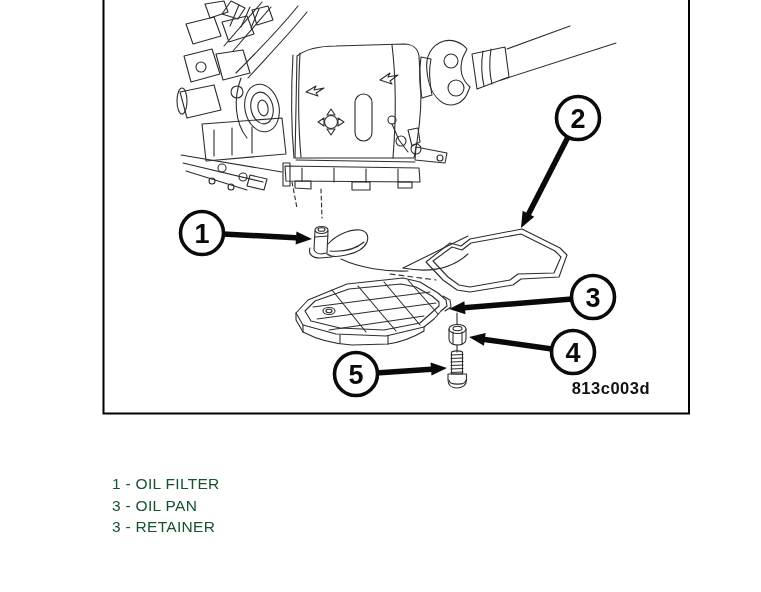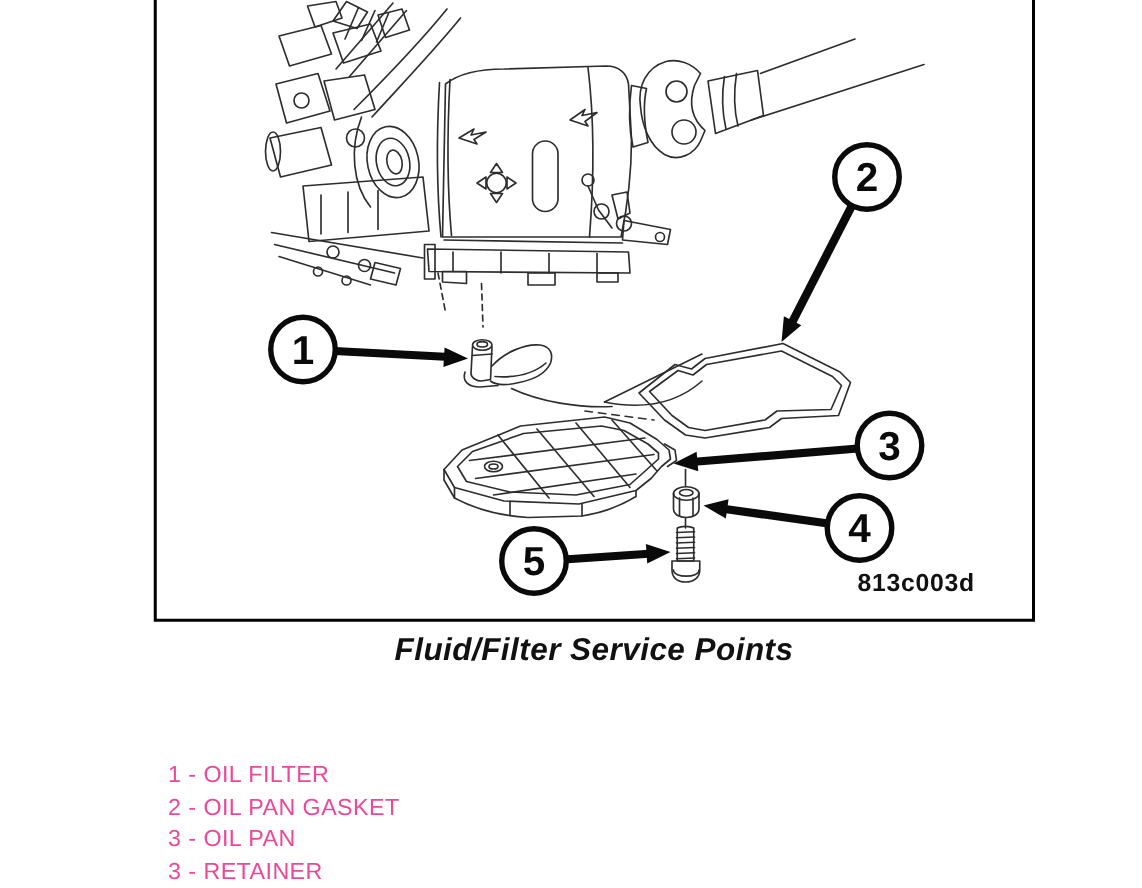--- a/index.html
+++ b/index.html
@@ -15,23 +15,22 @@
     position:absolute;
     left:103px;top:422px;width:586px;
     text-align:center;
     font-family:"Liberation Sans",sans-serif;
     font-size:21px;font-weight:bold;font-style:italic;
     color:#111111;letter-spacing:.3px;
   }
   .legend{
     position:absolute;left:112px;top:473px;
     font-family:"Liberation Sans",sans-serif;
-    font-size:15.5px;color:#ec4899;
+    font-size:15.5px;color:#14532d;
     letter-spacing:.3px;
-    margin-top:33px;
   }
   .legend .legend-item{height:21.7px;line-height:21.7px;white-space:pre;}
   
   .sketch path,.sketch circle,.sketch ellipse,.sketch rect{
     fill:none;stroke:#2d2d2d;stroke-width:1.1;stroke-linecap:round;stroke-linejoin:round;
   }
   .callout-circle{fill:#ffffff;stroke:#0a0a0a;stroke-width:3.6;}
   .callout-num{font-family:"Liberation Sans",sans-serif;font-size:27px;font-weight:bold;fill:#0a0a0a;text-anchor:middle;}
   .arrow-shaft{stroke:#0a0a0a;stroke-width:5.5;fill:none;stroke-linecap:butt;}
   .arrow-head{fill:#0a0a0a;stroke:none;}
@@ -233,22 +232,20 @@
     <g>
       <path class="arrow-shaft" d="M376,373 L435,369"></path>
       <polygon class="arrow-head" points="447,368 431.5,375.6 430.6,362.6"></polygon>
       <circle class="callout-circle" cx="356" cy="374" r="21.5"></circle>
       <text class="callout-num" x="356" y="383.5">5</text>
     </g>
 
     <text class="fig-code" x="650" y="394">813c003d</text>
   </svg>
 
-  <div class="caption">Fluid/Filter Service Points</div>
 
   <div class="legend">
     <div class="legend-item">1 - OIL FILTER</div>
-    <div class="legend-item">2 - OIL PAN GASKET</div>
     <div class="legend-item">3 - OIL PAN</div>
     <div class="legend-item">3 - RETAINER</div>
   </div>
 
 </div>
 
 </body></html>

